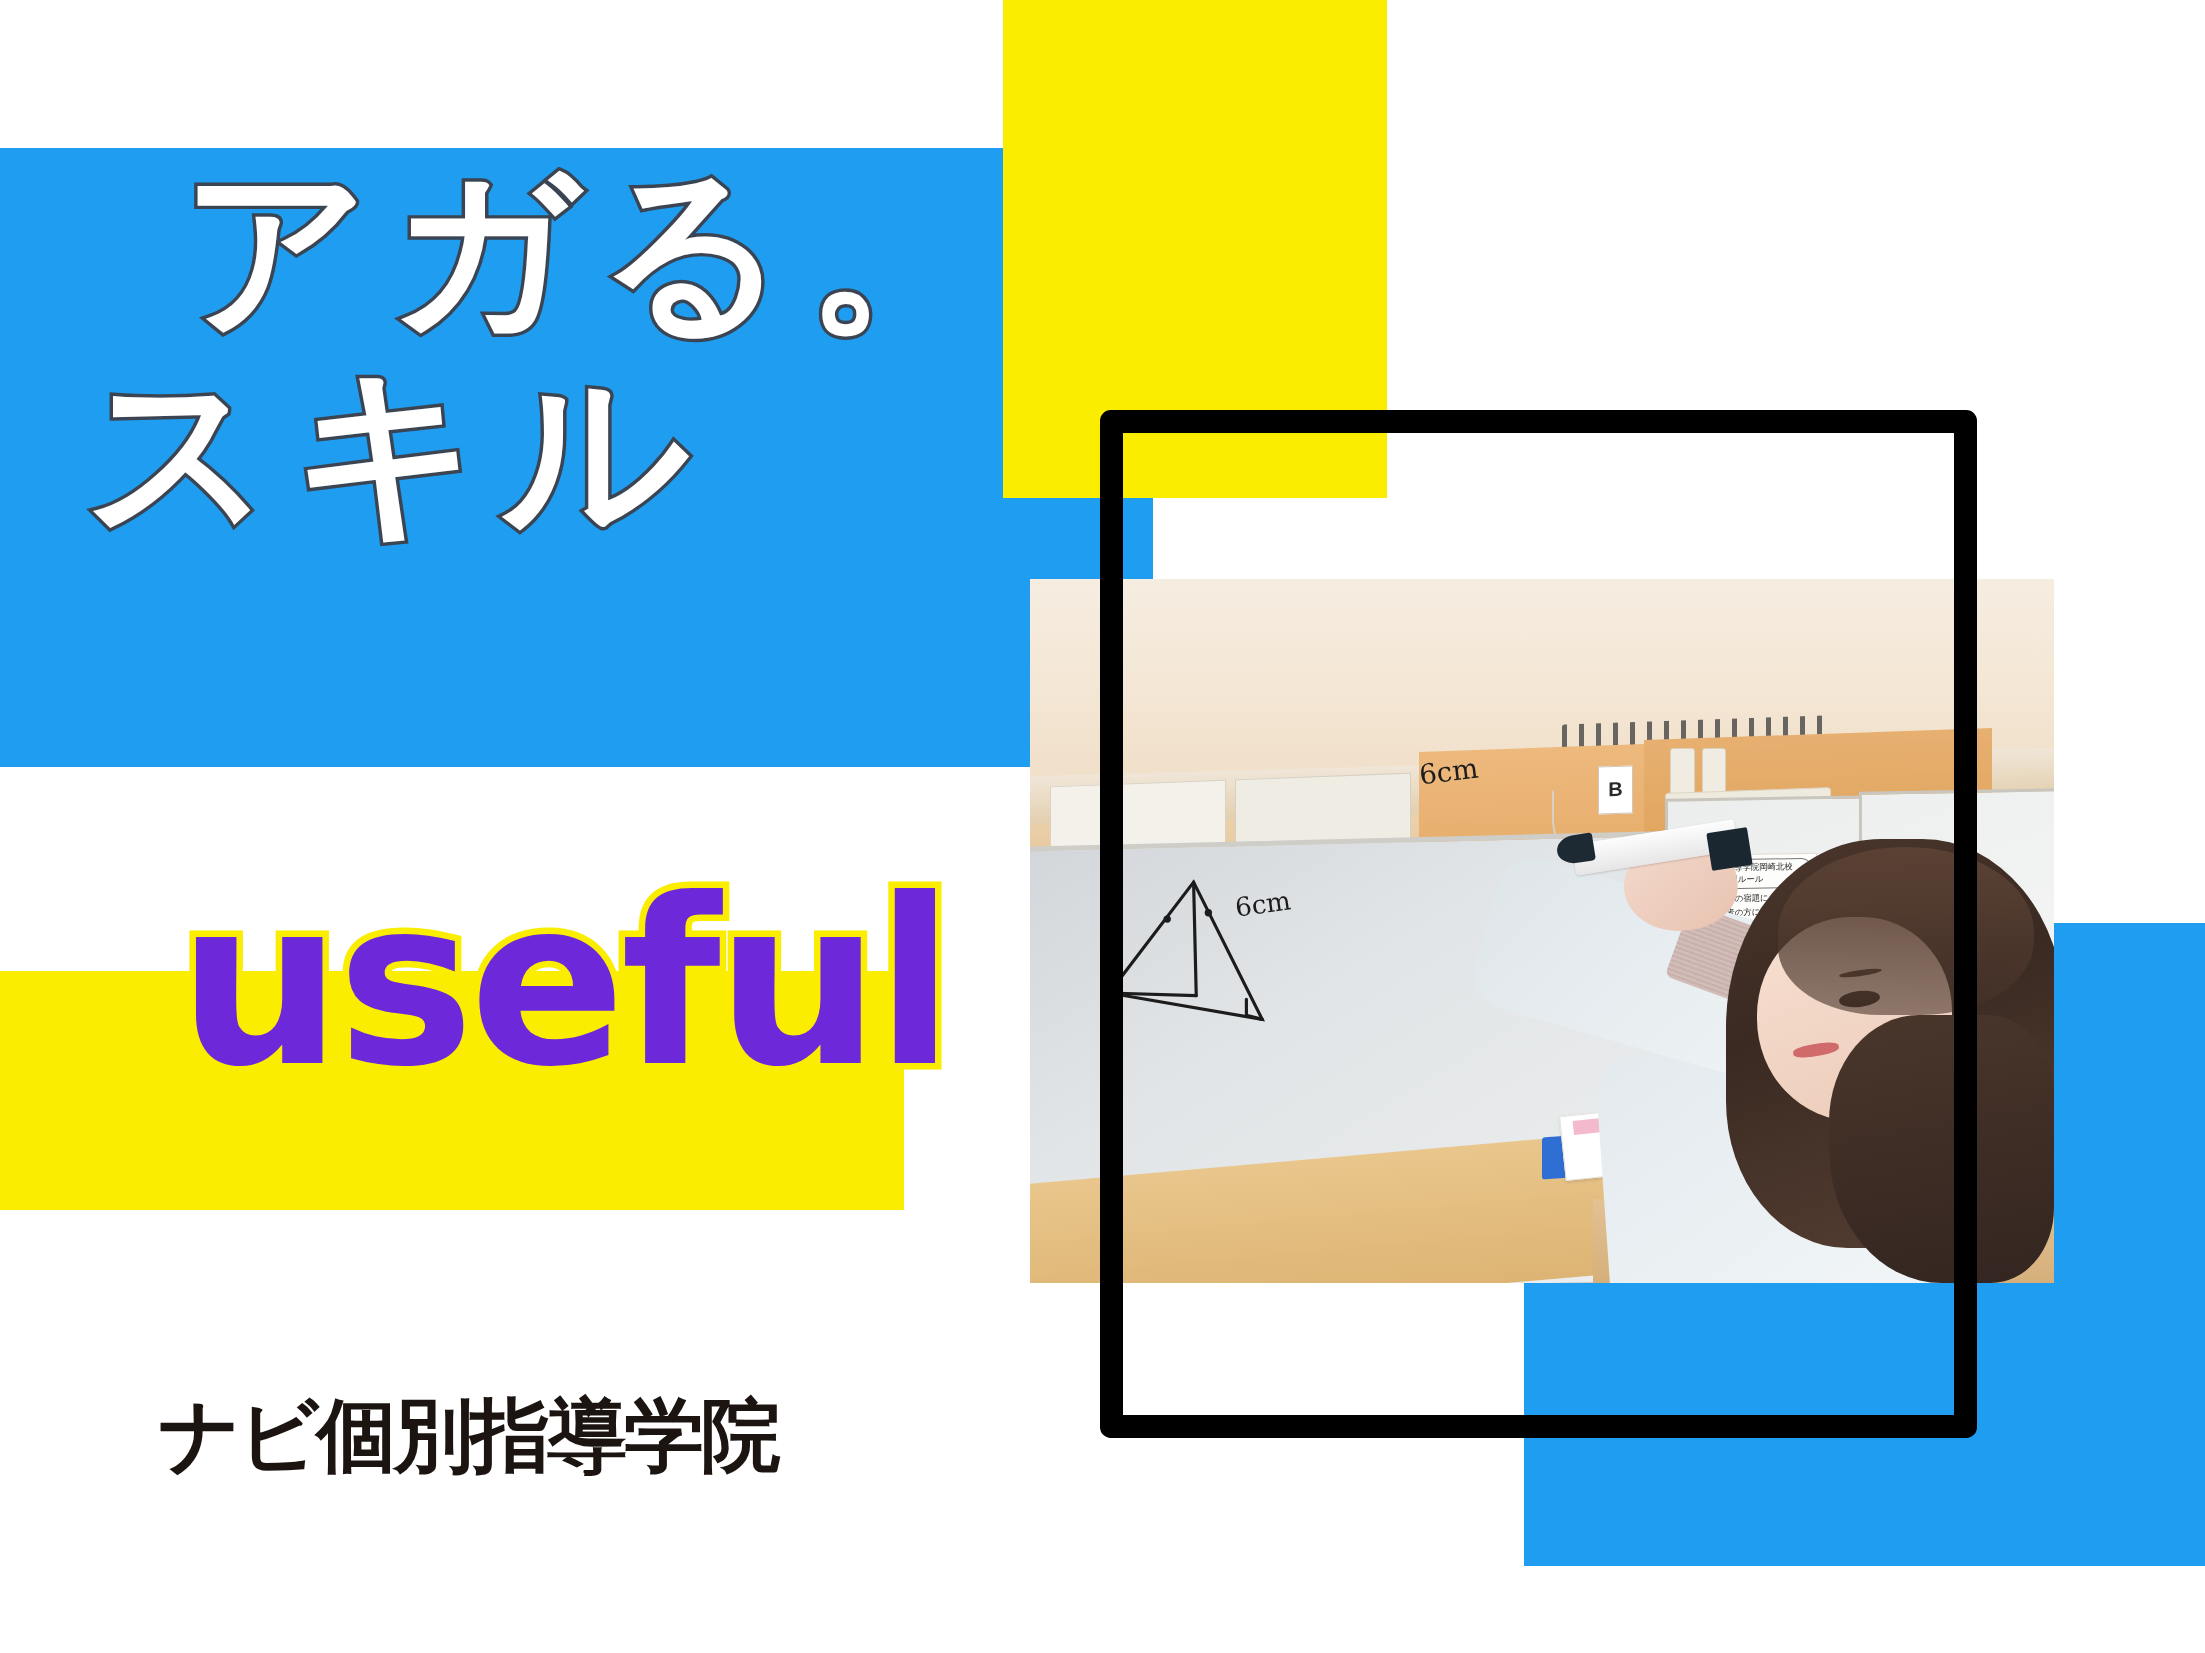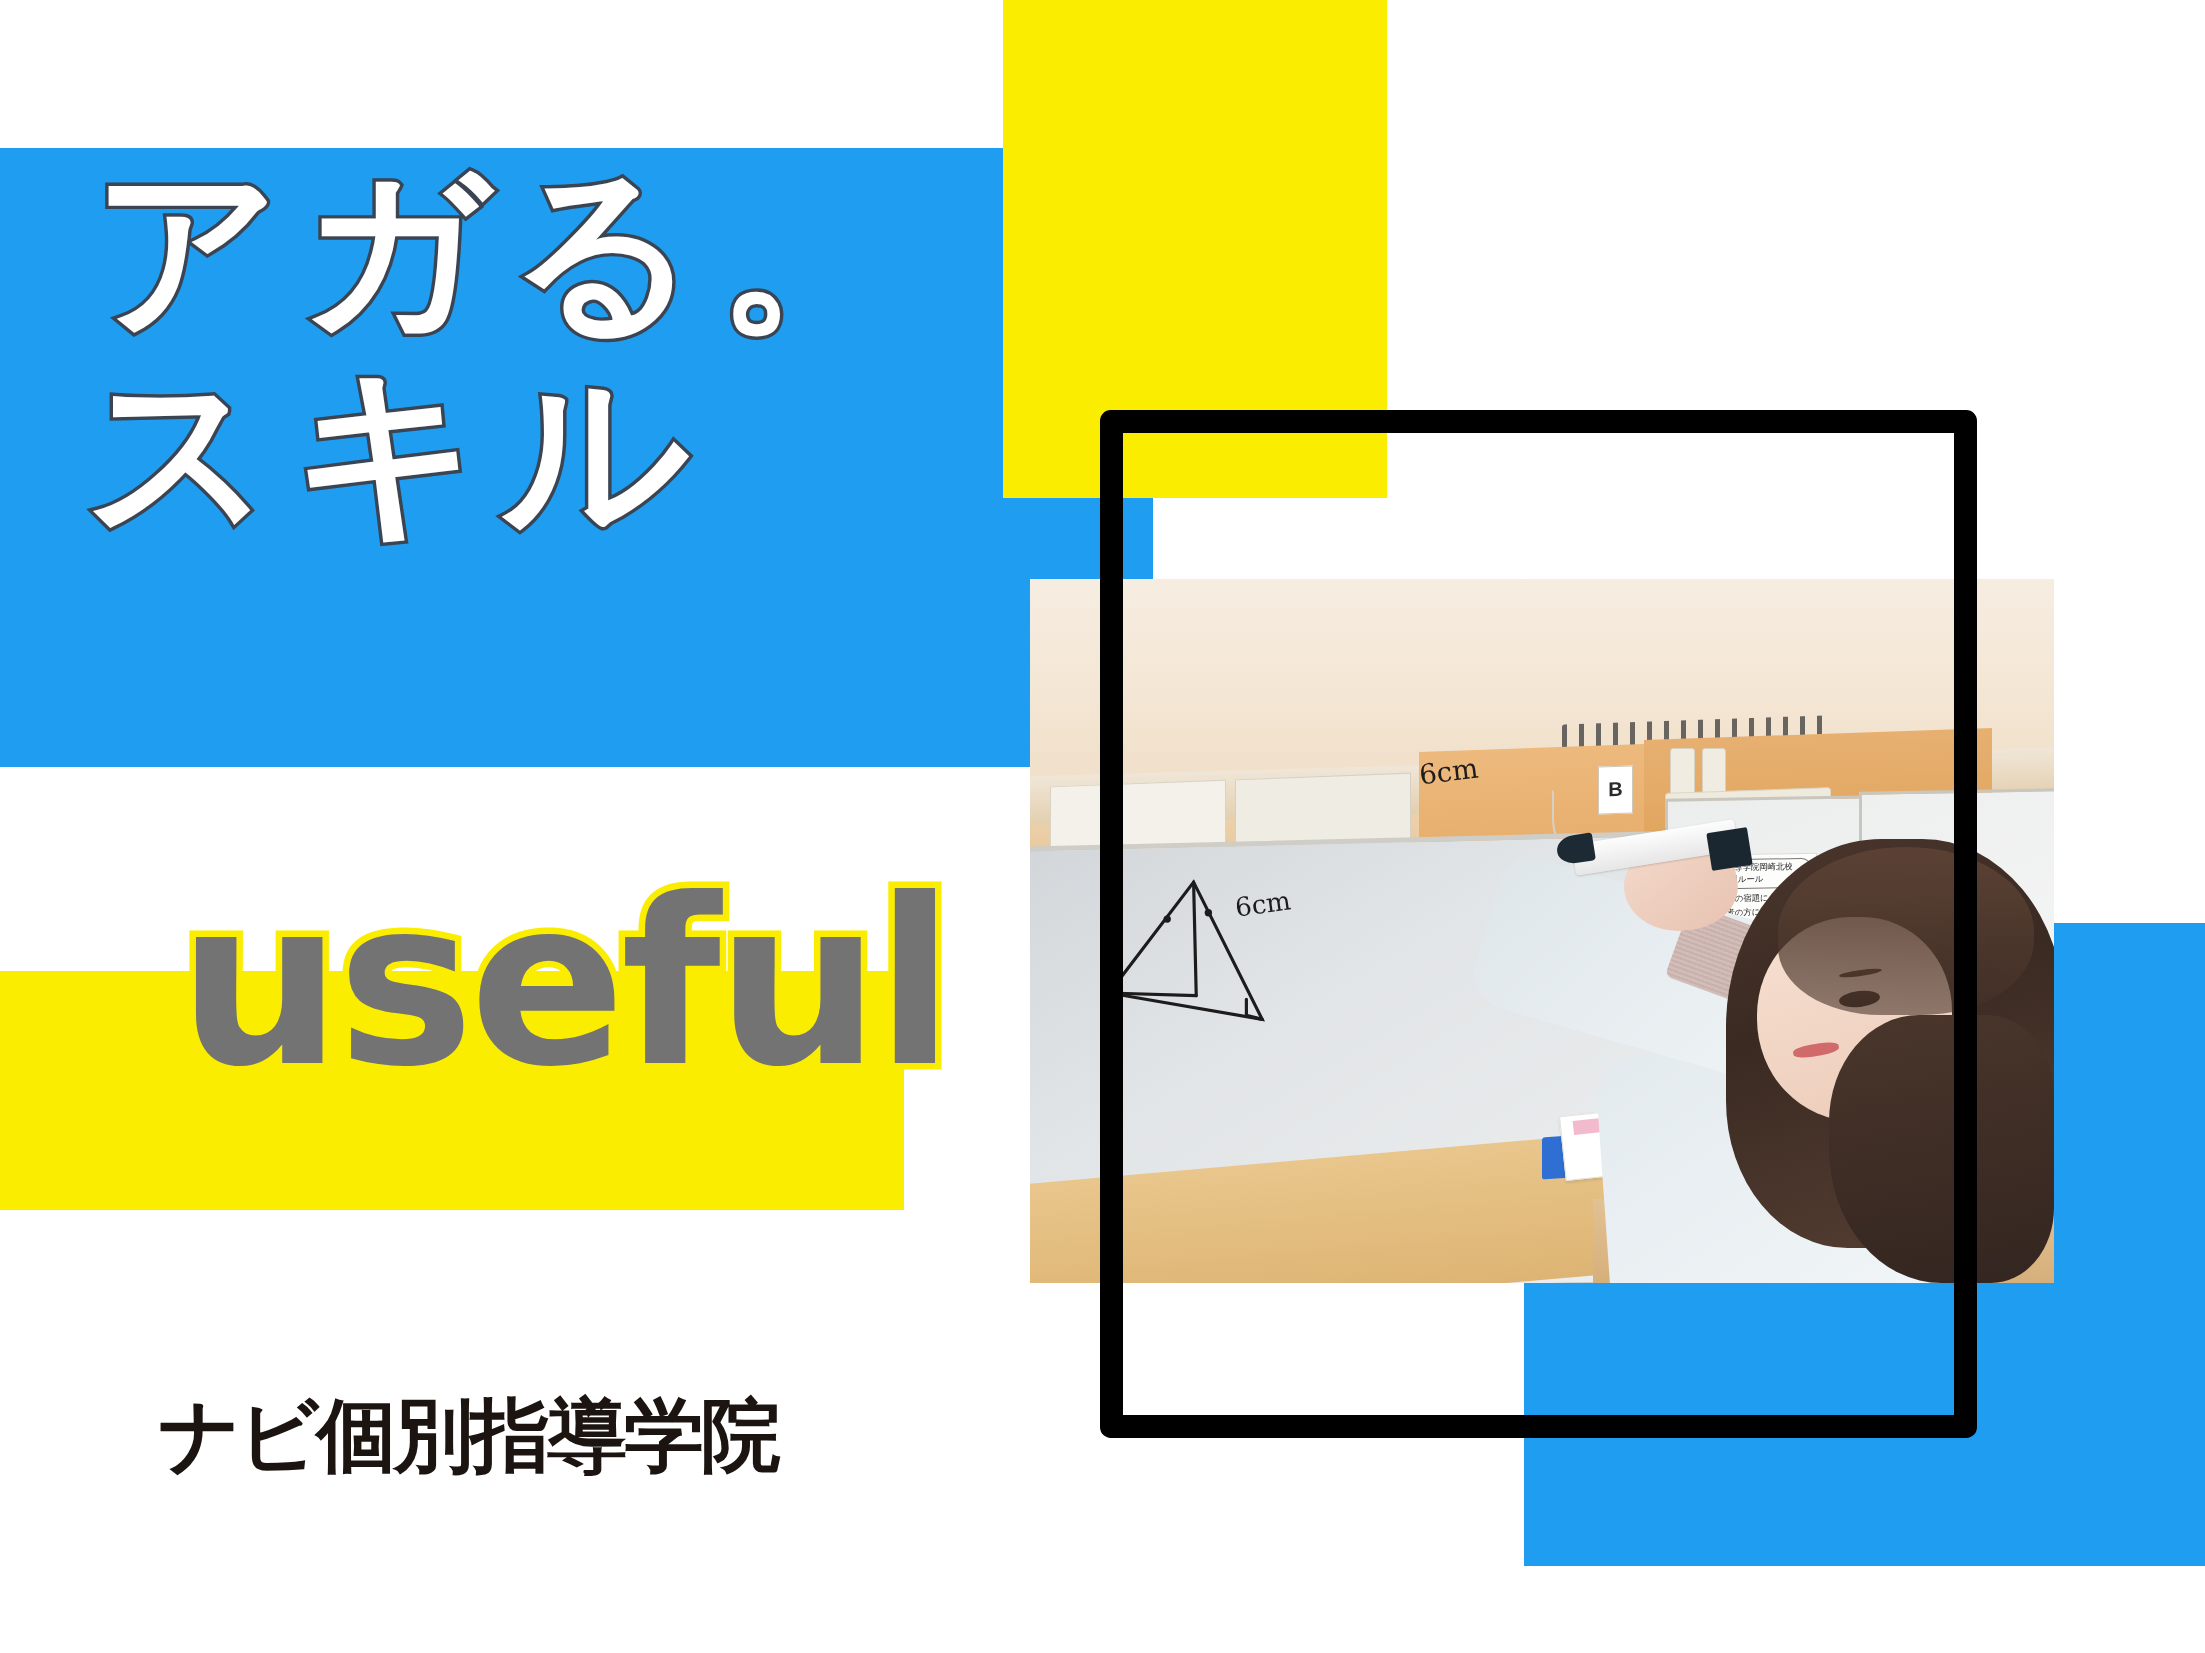--- a/index.html
+++ b/index.html
@@ -172,30 +172,30 @@
   .jp-line{
     font-family:"DejaVu Sans","Liberation Sans",sans-serif;
     color:#ffffff;
     -webkit-text-stroke:6.9px #3a4452;
     paint-order:stroke fill;
     font-weight:bold;
     letter-spacing:20px;
     line-height:1.02;
     white-space:nowrap;
   }
-  #jp-line-1{font-size:184px;margin-left:93px;}
+  #jp-line-1{font-size:184px;margin-left:93px;text-align:right;}
   #jp-line-2{font-size:184px;margin-left:85px;margin-top:13.8px;}
 
   
   #useful{
     position:absolute;left:178px;top:869px;
     font-family:"DejaVu Sans","Liberation Sans",sans-serif;
     font-size:230px;font-weight:bold;
     letter-spacing:-4.6px;
-    color:#737373;
+    color:#6d28d9;
     -webkit-text-stroke:13px #fbed00;
     paint-order:stroke fill;
     line-height:1;
   }
 
   
   #logo{position:absolute;left:159px;top:1378px;display:flex;align-items:flex-start;gap:20px;}
   #logo-mark-wrap{display:flex;flex-direction:column;align-items:center;}
   #logo-mark{width:104px;height:127px;background:#1b9fe0;border:10px solid #1b1410;
     border-radius:20px;position:relative;overflow:hidden;}

